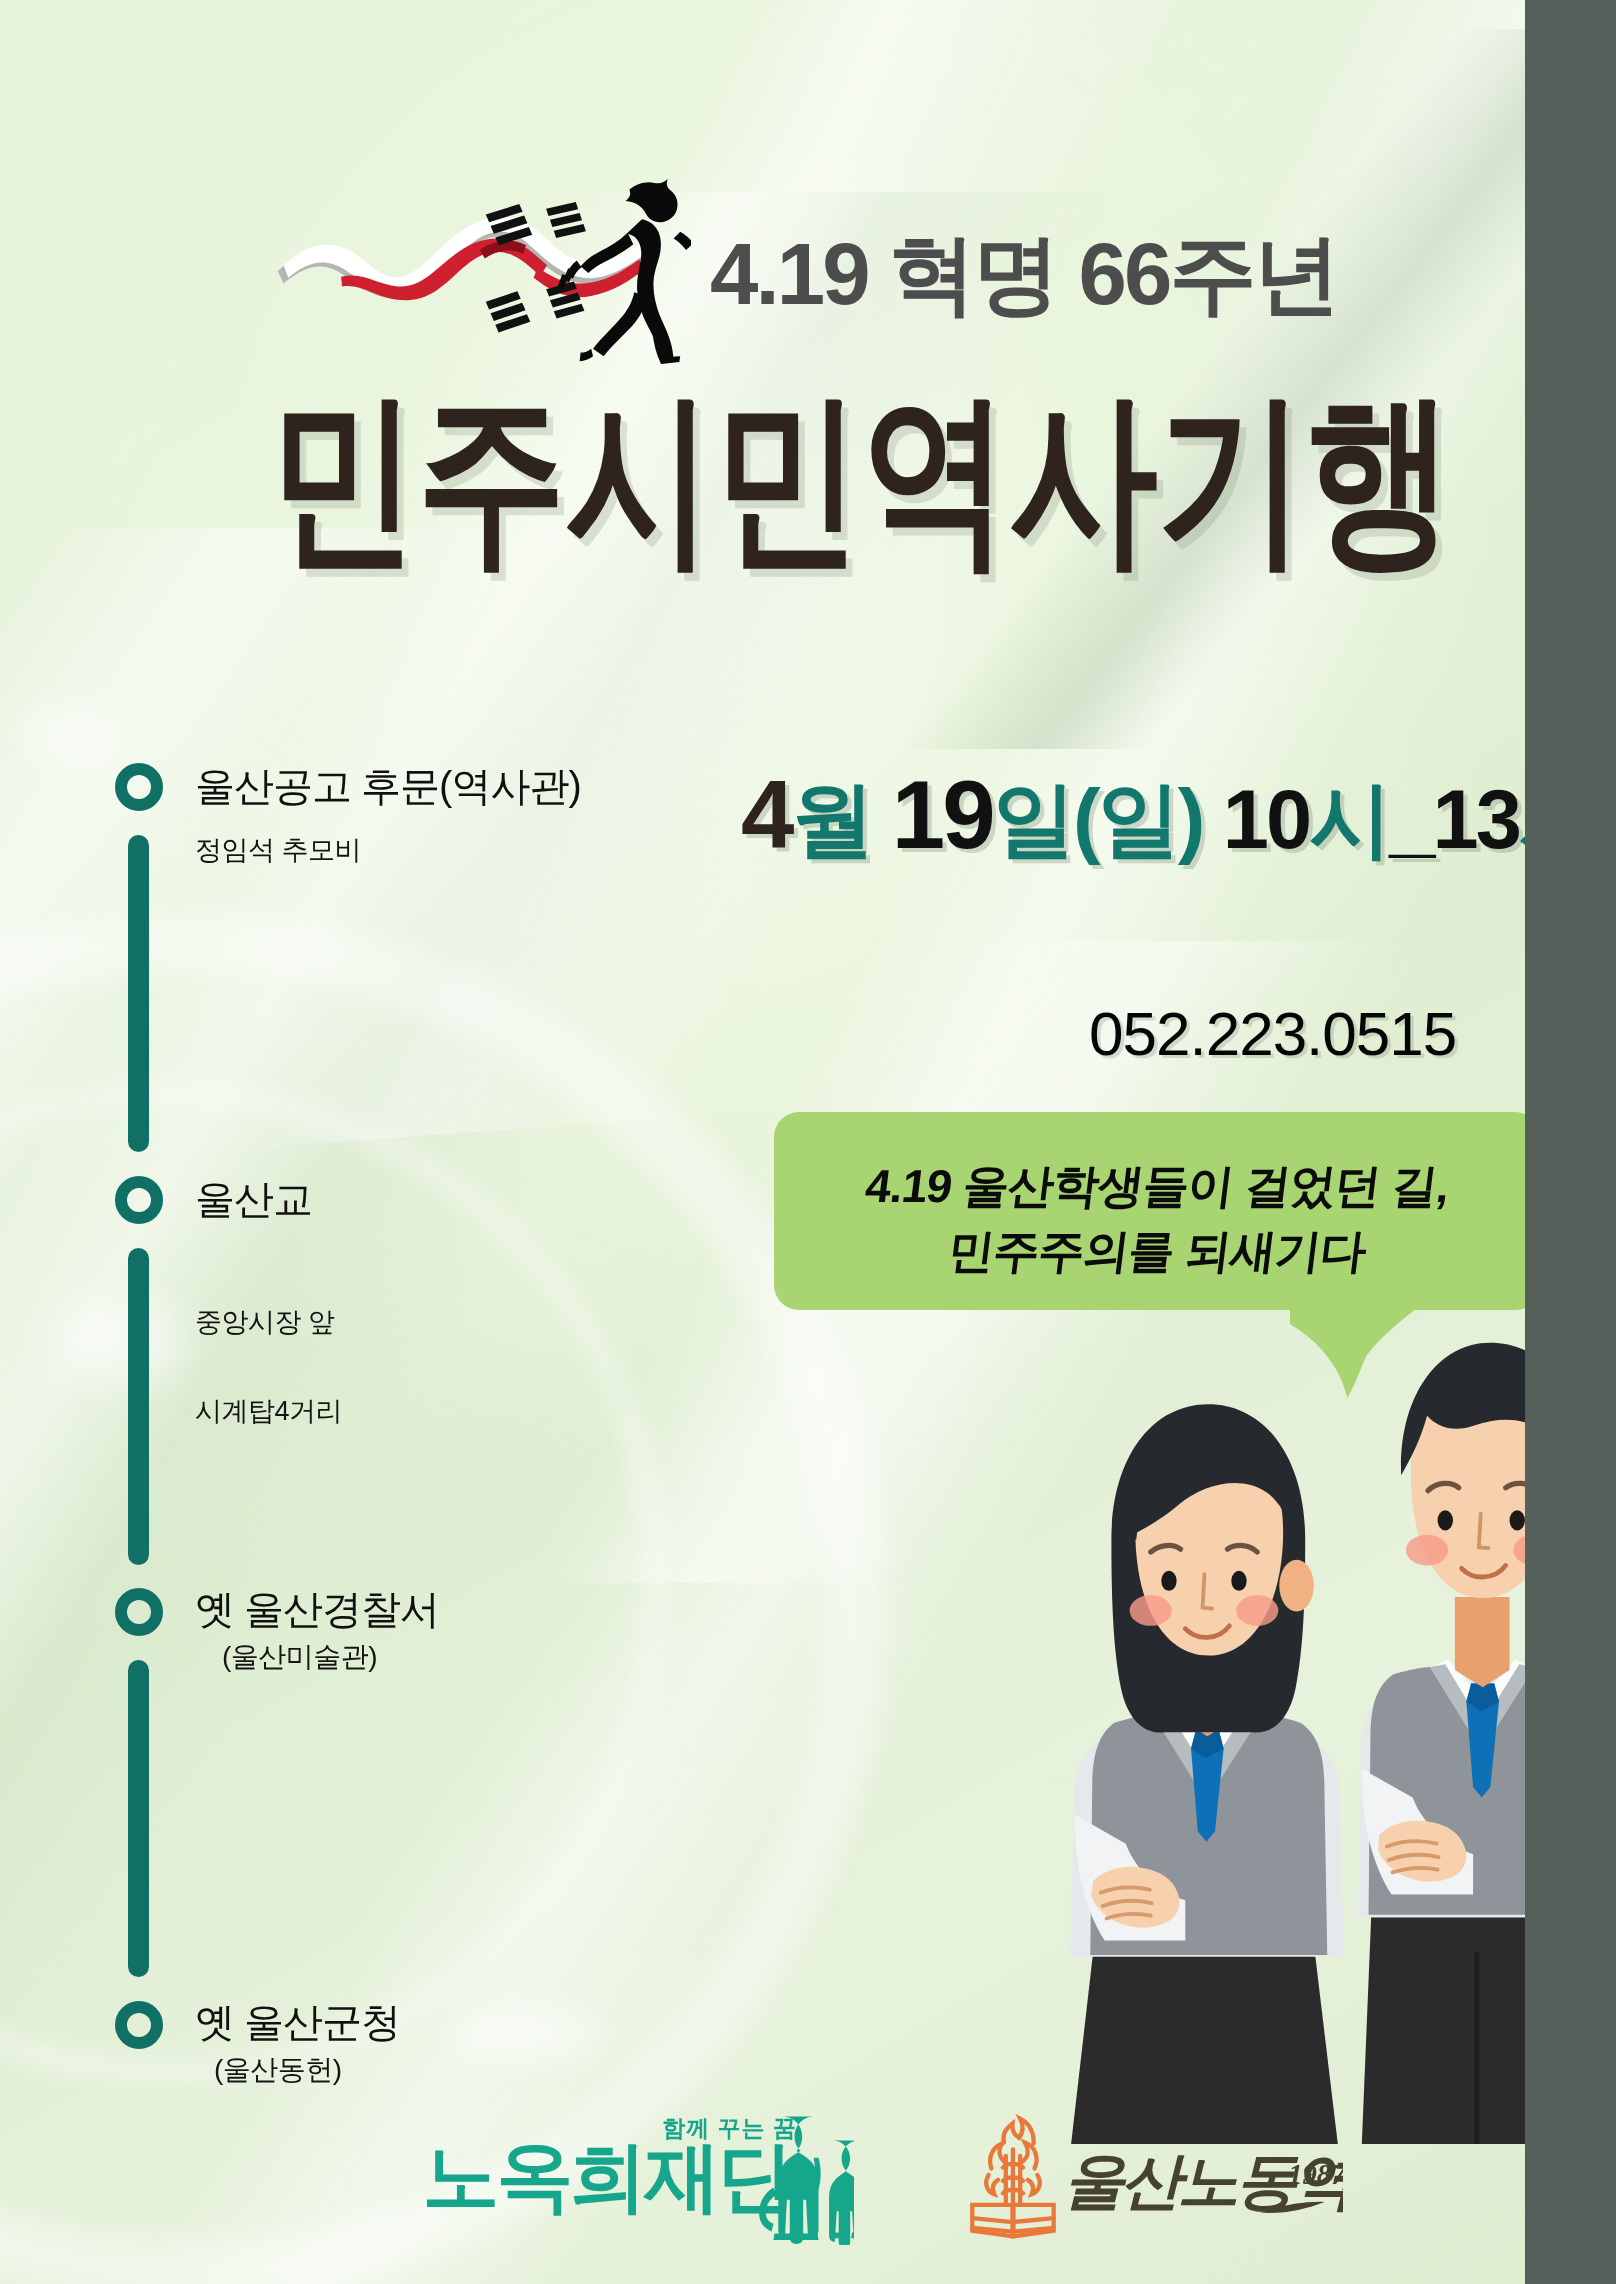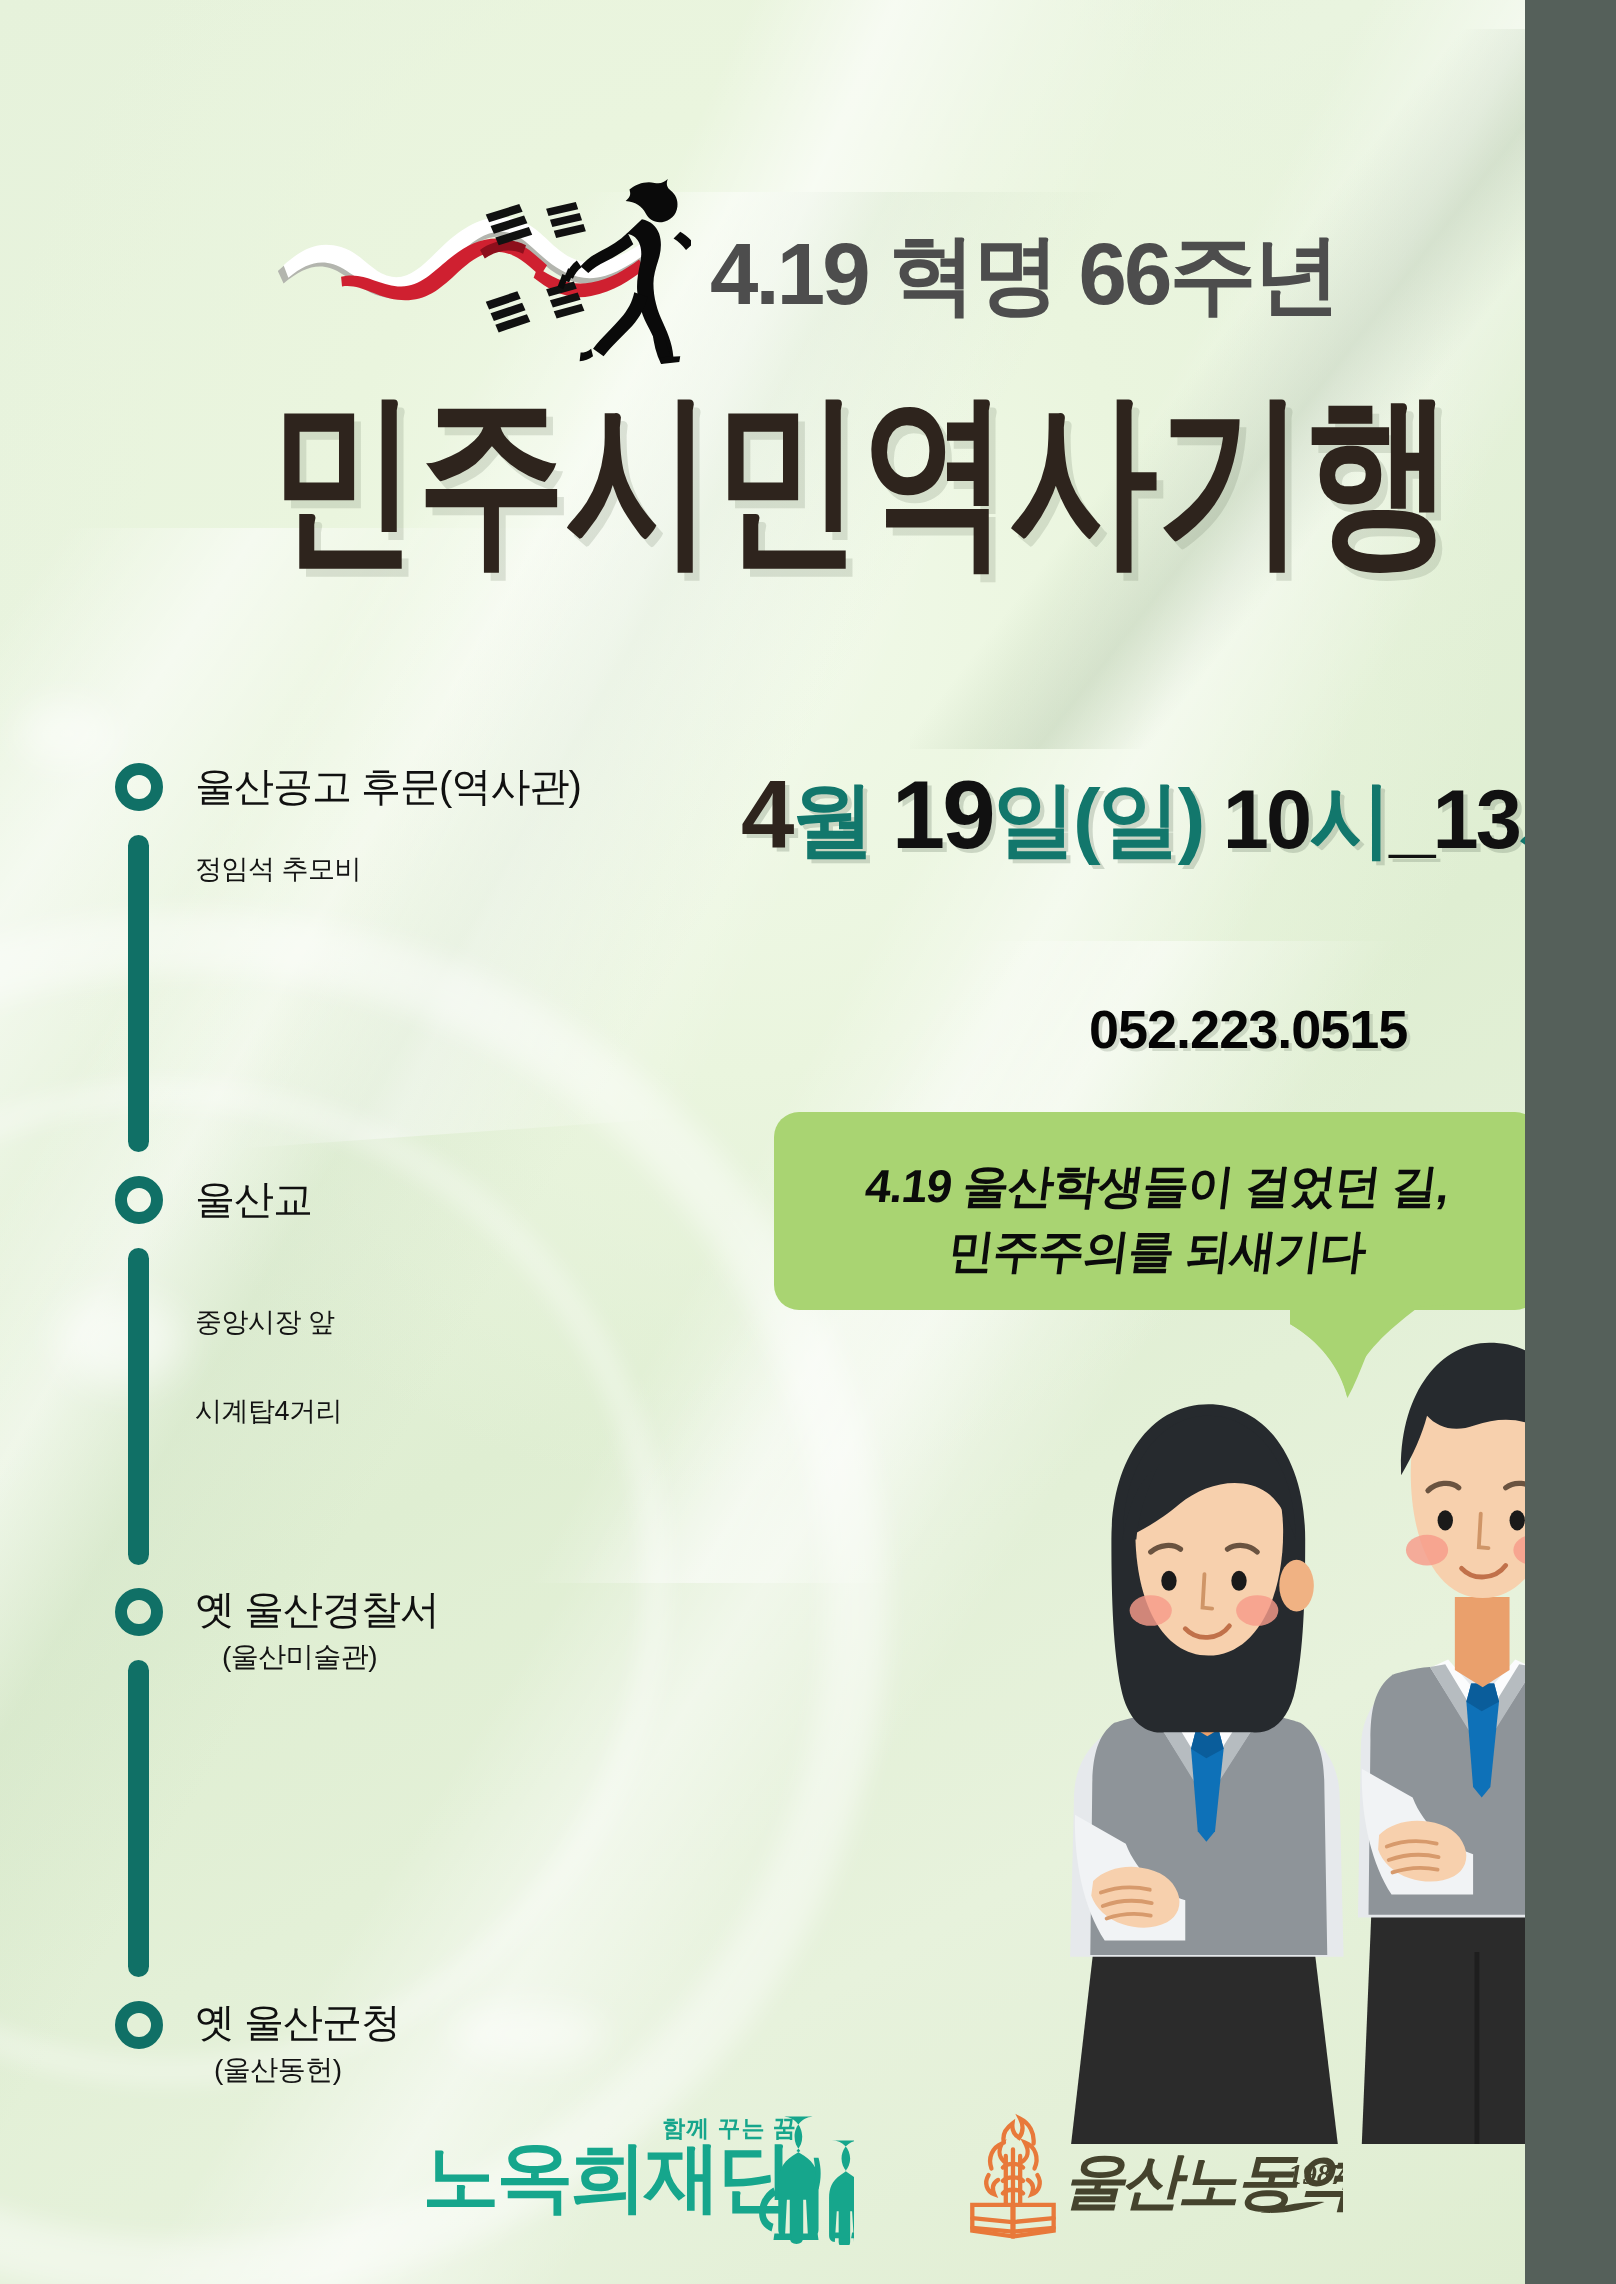--- a/index.html
+++ b/index.html
@@ -88,21 +88,21 @@
   #date-line .d19 { font-size:96px; }
 
   #contact {
     position:absolute; left:931px; top:926px;
     font-size:58px; font-weight:800; color:#050505;
     white-space:nowrap; letter-spacing:-1.9px;
     text-shadow:3.4px 3.4px 0 rgba(120,135,115,.26);
   }
   #phone {
     position:absolute; left:1089px; top:998px;
-    font-size:54px; font-weight:700; color:#050505;
+    font-size:62px; font-weight:400; color:#050505;
     white-space:nowrap; letter-spacing:-1px;
     text-shadow:3.4px 3.4px 0 rgba(120,135,115,.26);
     text-align:center;
   }
 
   
   #bubble {
     position:absolute; left:774px; top:1112px;
     width:766px; height:198px; border-radius:25px;
     background:#a9d472;
@@ -198,21 +198,21 @@
 
   <div id="subtitle">4.19 혁명 66주년</div>
   <div id="main-title">민주시민역사기행</div>
 
   <div id="timeline">
 
     <div class="tl-stop" style="top:0;">
       <div class="tl-ring" style="top:0;"></div>
       <div class="tl-bar" style="top:72px;height:317px;"></div>
       <div class="tl-title" style="top:-3.8px;">울산공고 후문(역사관)</div>
-      <div class="tl-sub" style="top:88px;left:80px;">정임석 추모비</div>
+      <div class="tl-sub" style="top:69px;left:80px;">정임석 추모비</div>
     </div>
 
     <div class="tl-stop" style="top:413px;">
       <div class="tl-ring" style="top:0;"></div>
       <div class="tl-bar" style="top:72px;height:317px;"></div>
       <div class="tl-title" style="top:-3.8px;">울산교</div>
       <div class="tl-sub" style="top:128px;left:80px;">중앙시장 앞</div>
       <div class="tl-sub" style="top:217px;left:80px;">시계탑4거리</div>
     </div>
 

